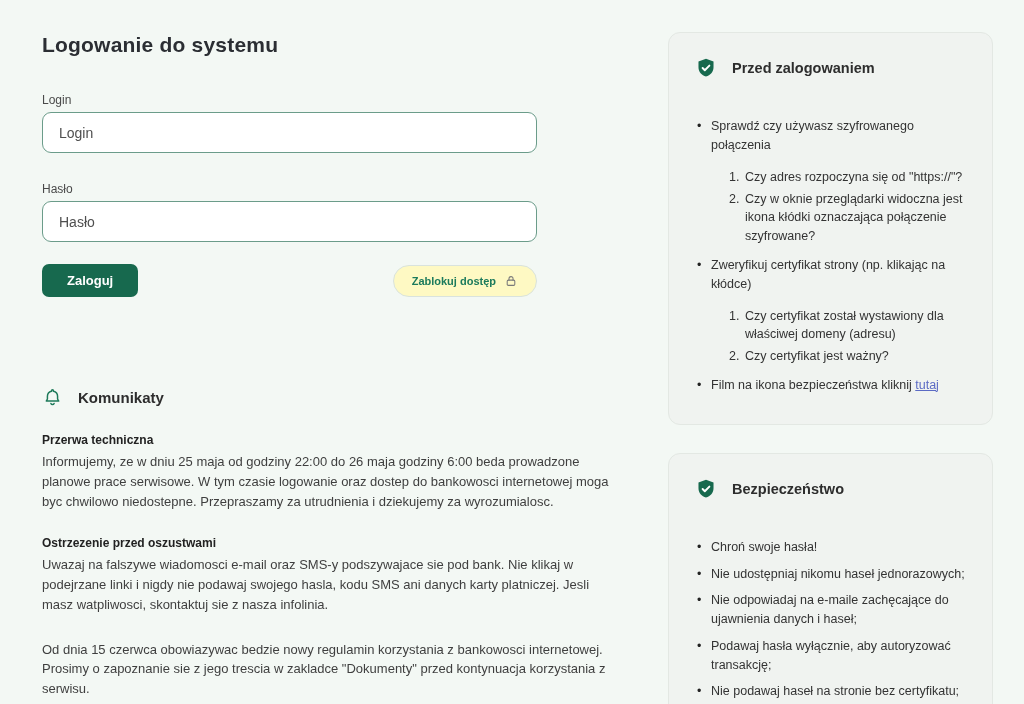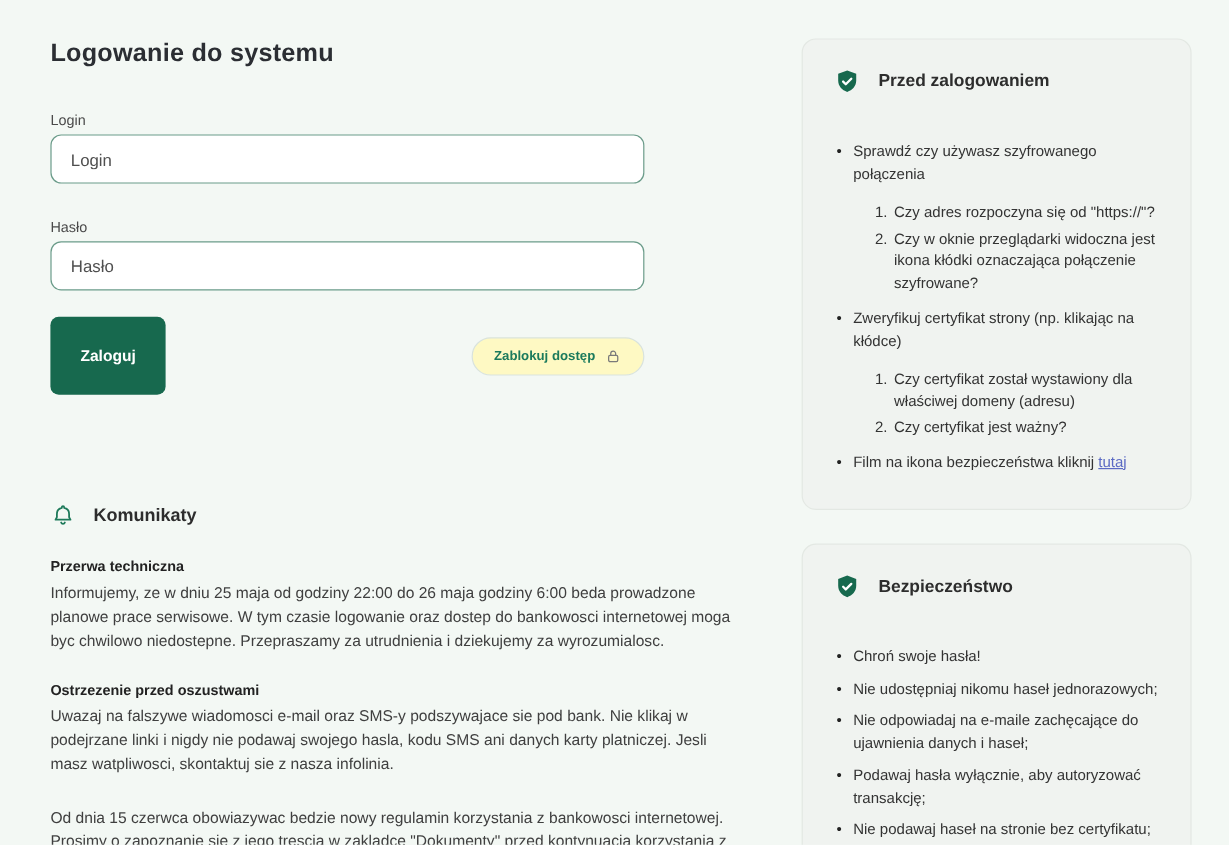--- a/index.html
+++ b/index.html
@@ -27,21 +27,21 @@
     background: #ffffff; padding: 0 16px; font-size: 14px; color: #333;
     font-family: "Liberation Sans", "DejaVu Sans", sans-serif; outline: none;
   }
   .text-input::placeholder { color: #4f4f4f; opacity: 1; }
   .actions {
     width: 495px; margin-top: 22px; display: flex;
     justify-content: space-between; align-items: center;
   }
   .btn-primary {
     background: #17694e; color: #ffffff; border: none; border-radius: 7px;
-    padding: 25px 25px; font-size: 13px; font-weight: bold; cursor: pointer;
+    padding: 9px 25px; font-size: 13px; font-weight: bold; cursor: pointer;
     font-family: inherit;
   }
   .btn-outline {
     background: #fef9c3; border: 1px solid #d9e3dd; border-radius: 18px;
     color: #1b7a5c; font-size: 11px; font-weight: bold; padding: 8px 18px;
     display: inline-flex; align-items: center; gap: 8px; cursor: pointer;
     font-family: inherit;
   }
   .btn-outline svg { width: 14px; height: 14px; }
 

